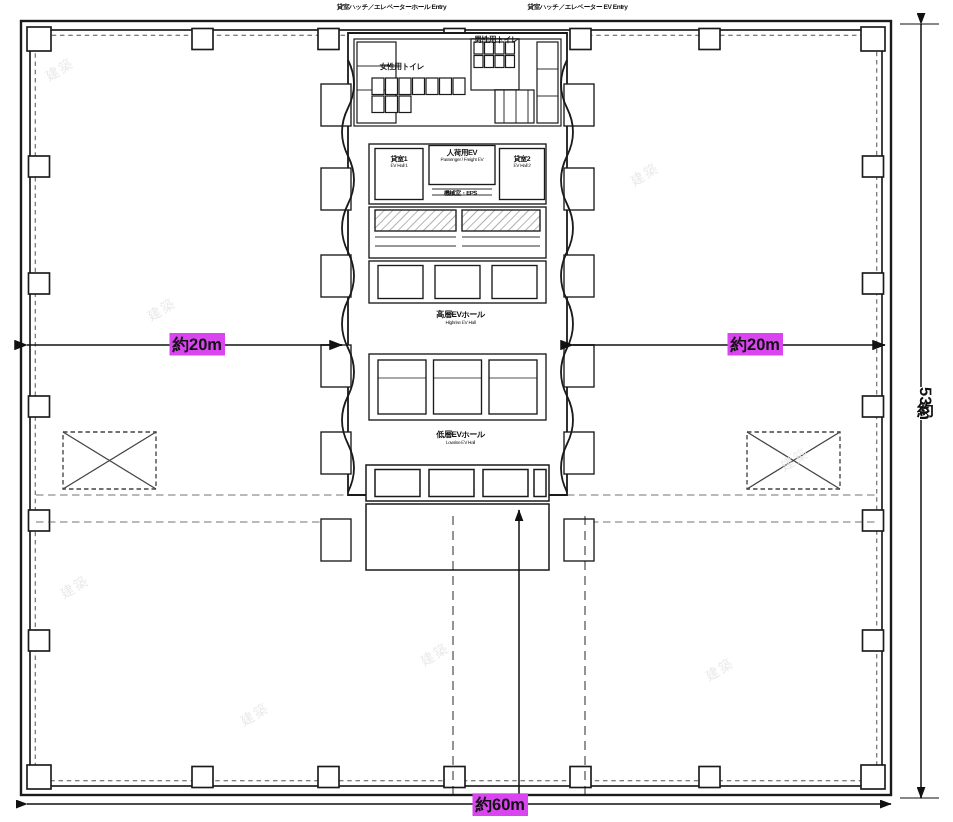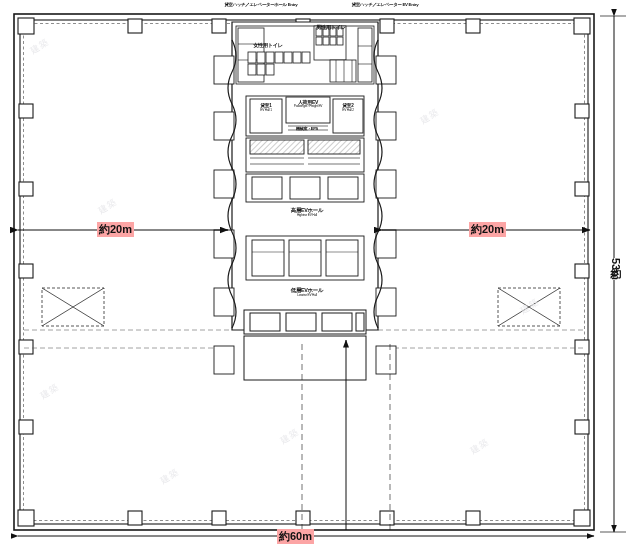--- a/index.html
+++ b/index.html
@@ -14,21 +14,21 @@
     pointer-events:none;user-select:none;white-space:nowrap;
   }
   .lbl{
     position:absolute;color:#111;font-weight:bold;
     text-align:center;white-space:nowrap;line-height:1.02;
     letter-spacing:-0.3px;
   }
   .lbl .en{display:block;font-weight:normal;font-size:3.2px;letter-spacing:-0.2px;}
   .dim{
     position:absolute;color:#111;font-size:11px;font-weight:bold;
-    background:#fca5a5;padding:0 2px;white-space:nowrap;
+    background:#d946ef;padding:0 2px;white-space:nowrap;margin-left:16px;
   }
   .dimv{
     position:absolute;color:#111;font-size:11px;font-weight:bold;
     background:#fff;white-space:nowrap;
     writing-mode:vertical-rl;text-orientation:mixed;
   }
 </style>
 </head>
 <body>
 
@@ -290,15 +290,15 @@
 
 <div class="lbl" style="left:262px;top:288px;width:90px;font-size:5.4px;">
   <span>低層EVホール</span>
   <span class="en">Lowrise EV Hall</span>
 </div>
 
 <div class="dim" style="left:97px;top:222px;">約20m</div>
 
 <div class="dim" style="left:469px;top:222px;">約20m</div>
 
-<div class="dim" style="left:277px;top:529px;">約60m</div>
+<div class="dim" style="left:299px;top:529px;">約60m</div>
 
 <div class="dimv" style="left:608px;top:258px;">約53m</div>
 
 </body></html>

